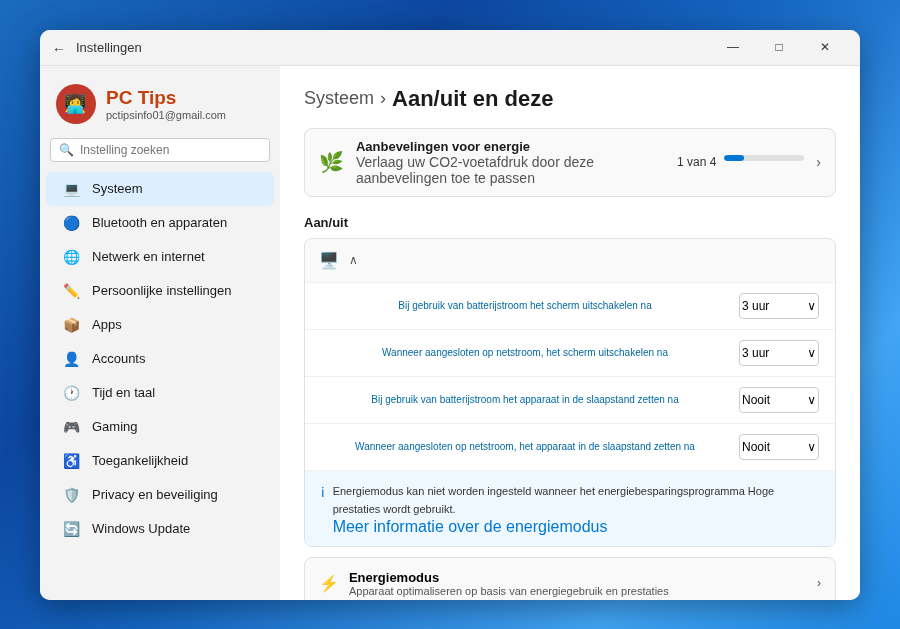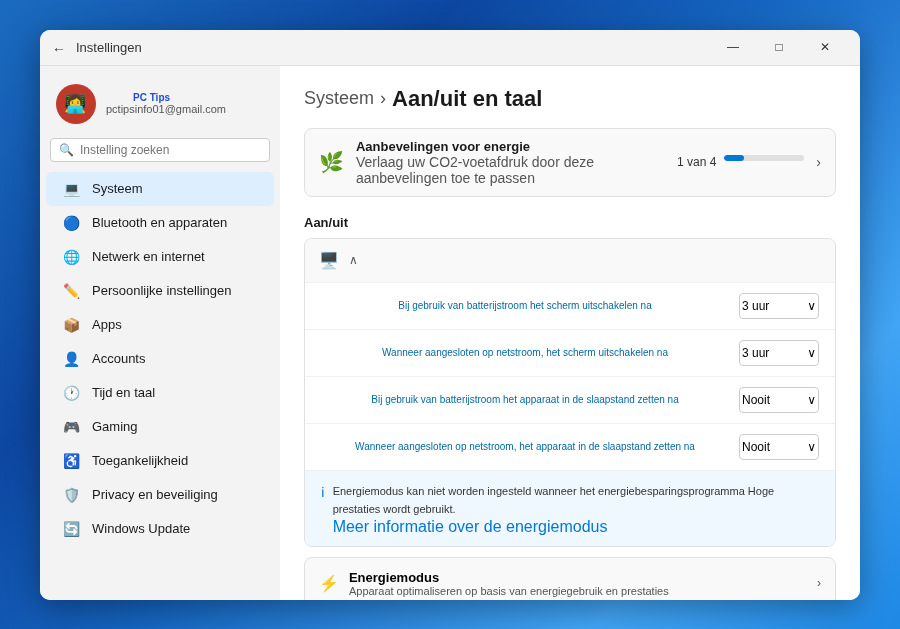--- a/index.html
+++ b/index.html
@@ -86,24 +86,23 @@
       border-radius: 50%;
       background: #c0392b;
       overflow: hidden;
       flex-shrink: 0;
       display: flex;
       align-items: center;
       justify-content: center;
       font-size: 18px;
     }
     .user-info-name {
-      font-size: 10px;
+      font-size: 19px;
       font-weight: 600;
-      color: #1d4ed8;
-      margin-left: 27px;
+      color: #c2410c;
     }
     .user-info-email {
       font-size: 11px;
       color: #555;
     }
     .search-box {
       margin: 0 10px 10px 10px;
       display: flex;
       align-items: center;
       background: white;
@@ -368,21 +367,21 @@
     <span class="nav-icon update">🔄</span>
     <span>Windows Update</span>
   </div>
         </div>
     </div>
 
     <div class="main">
       <div class="breadcrumb">
         <span class="breadcrumb-system">Systeem</span>
         <span class="breadcrumb-sep">›</span>
-        <span class="breadcrumb-current">Aan/uit en taal</span>
+        <span class="breadcrumb-current">Aan/uit en deze</span>
       </div>
 
       <div class="energy-card">
         <span class="energy-card-icon">🌿</span>
         <div class="energy-card-text">
           <div class="energy-card-title">Aanbevelingen voor energie</div>
           <div class="energy-card-sub">Verlaag uw CO2-voetafdruk door deze aanbevelingen toe te passen</div>
         </div>
         <div class="energy-card-progress">
           <span class="energy-count">1 van 4</span>

